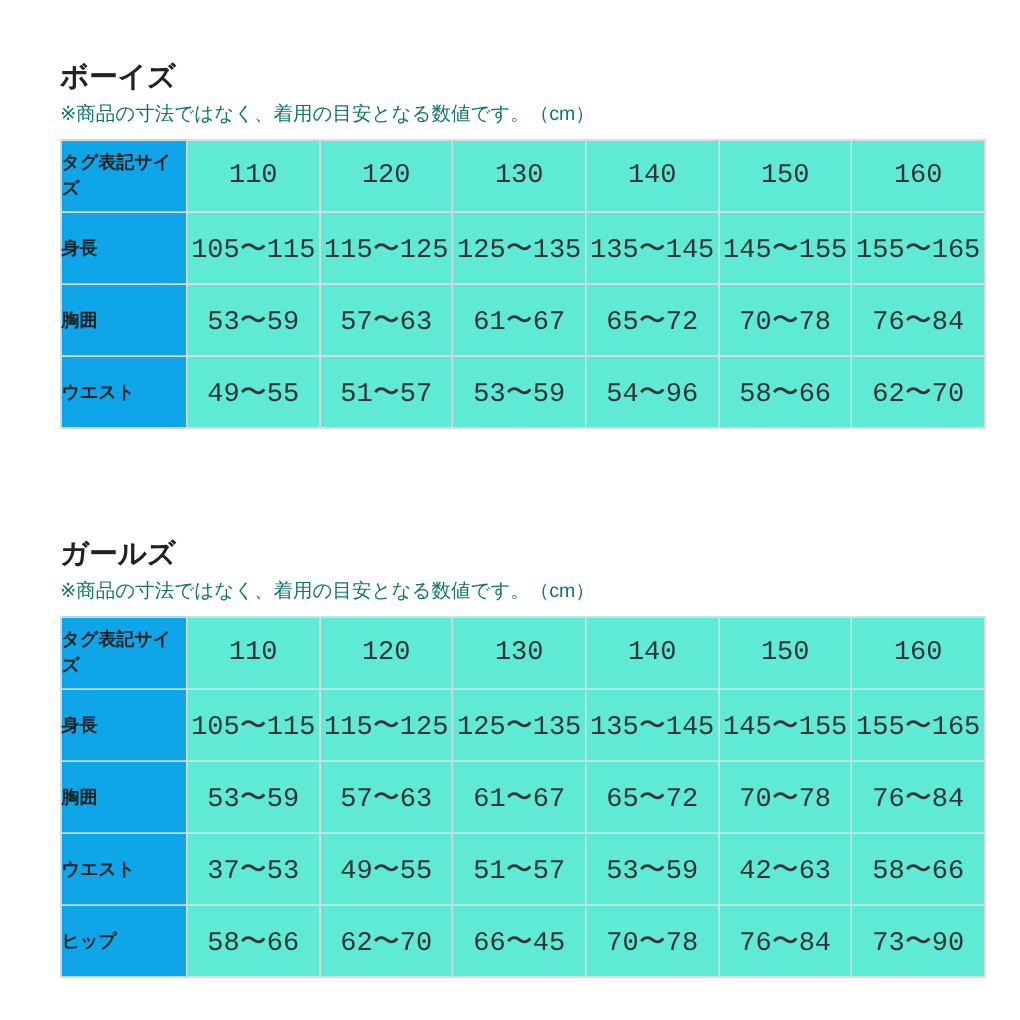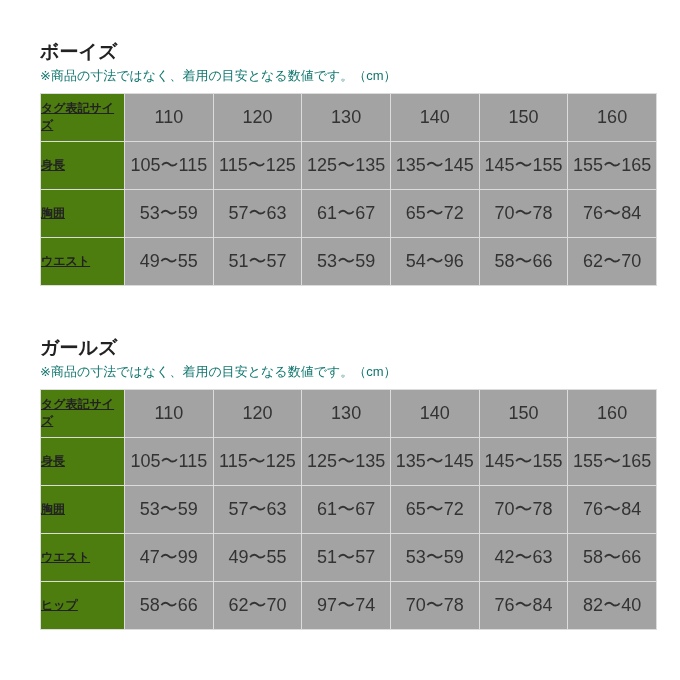--- a/index.html
+++ b/index.html
@@ -10,21 +10,21 @@
     font-family: "Liberation Sans", "DejaVu Sans", sans-serif;
   }
   .page {
     width: 680px;
     height: 680px;
     background: #ffffff;
     padding: 40px 23px 0 40px;
     overflow: hidden;
   }
   .section { margin: 0; }
-  .section.girls { margin-top: 50px; }
+  .section.girls { margin-top: 72px; }
   .section-title {
     font-size: 19px;
     font-weight: bold;
     color: #222222;
     margin: 0 0 3px 0;
     line-height: 1.25;
   }
   .section-note {
     font-size: 13px;
     color: #0f766e;
@@ -38,35 +38,35 @@
   }
   table.size-table th,
   table.size-table td {
     border: 1px solid #dcdcdc;
     height: 48px;
     padding: 0;
     vertical-align: middle;
   }
   th.row-label {
     width: 84px;
-    background: #4d7c0f;
+    background: #0ea5e9;
     font-size: 12px;
     font-weight: bold;
     color: #222222;
     text-align: left;
     padding-left: 11px;
     border-right: 4px solid #000000;
-    text-decoration: underline;
   }
   td.value-cell {
     text-align: center;
     font-size: 18px;
     font-weight: normal;
     color: #333333;
-    background: #a3a3a3;
+    background: #5eead4;
+    font-family: Liberation Mono, monospace;
   }
 </style>
 </head>
 <body>
 
 <div class="page">
 
   <div class="section boys">
     <h2 class="section-title">ボーイズ</h2>
     <p class="section-note">※商品の寸法ではなく、着用の目安となる数値です。（cm）</p>
@@ -139,33 +139,33 @@
           <th class="row-label">胸囲</th>
           <td class="value-cell">53〜59</td>
           <td class="value-cell">57〜63</td>
           <td class="value-cell">61〜67</td>
           <td class="value-cell">65〜72</td>
           <td class="value-cell">70〜78</td>
           <td class="value-cell">76〜84</td>
         </tr>
         <tr>
           <th class="row-label">ウエスト</th>
-          <td class="value-cell">47〜99</td>
+          <td class="value-cell">37〜53</td>
           <td class="value-cell">49〜55</td>
           <td class="value-cell">51〜57</td>
           <td class="value-cell">53〜59</td>
           <td class="value-cell">42〜63</td>
           <td class="value-cell">58〜66</td>
         </tr>
         <tr>
           <th class="row-label">ヒップ</th>
           <td class="value-cell">58〜66</td>
           <td class="value-cell">62〜70</td>
-          <td class="value-cell">97〜74</td>
+          <td class="value-cell">66〜45</td>
           <td class="value-cell">70〜78</td>
           <td class="value-cell">76〜84</td>
-          <td class="value-cell">82〜40</td>
+          <td class="value-cell">73〜90</td>
         </tr>
       </tbody>
     </table>
   </div>
 
 </div>
 
 </body></html>

